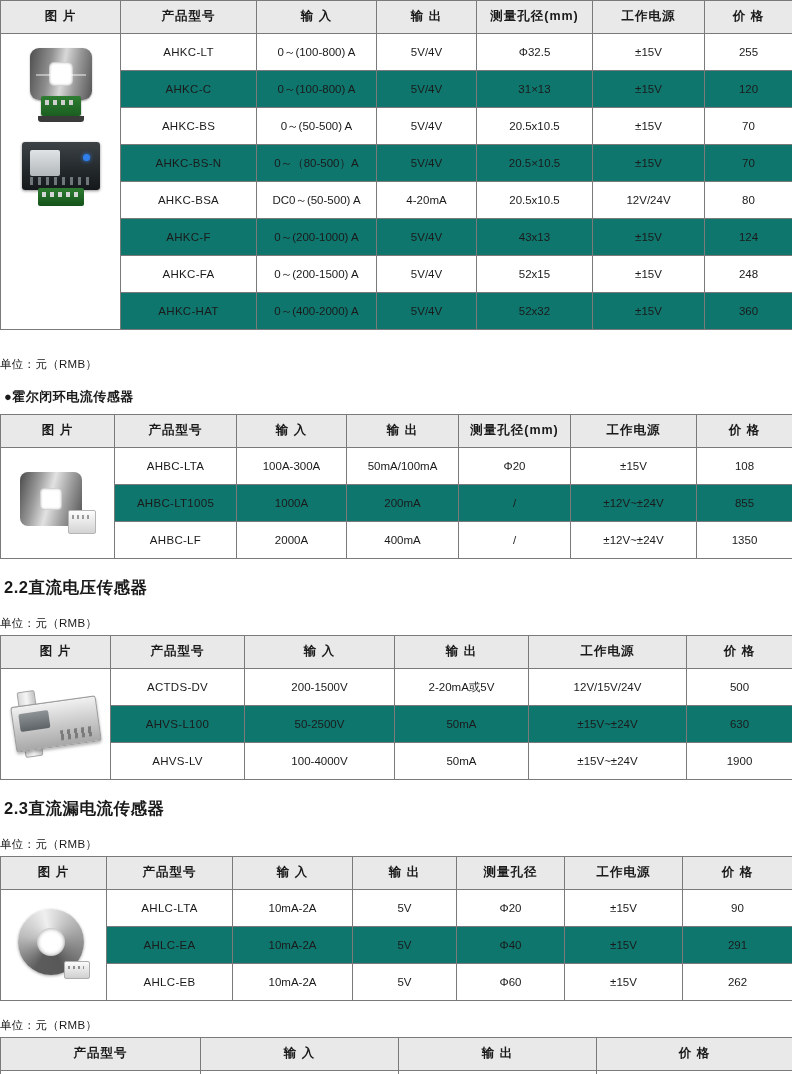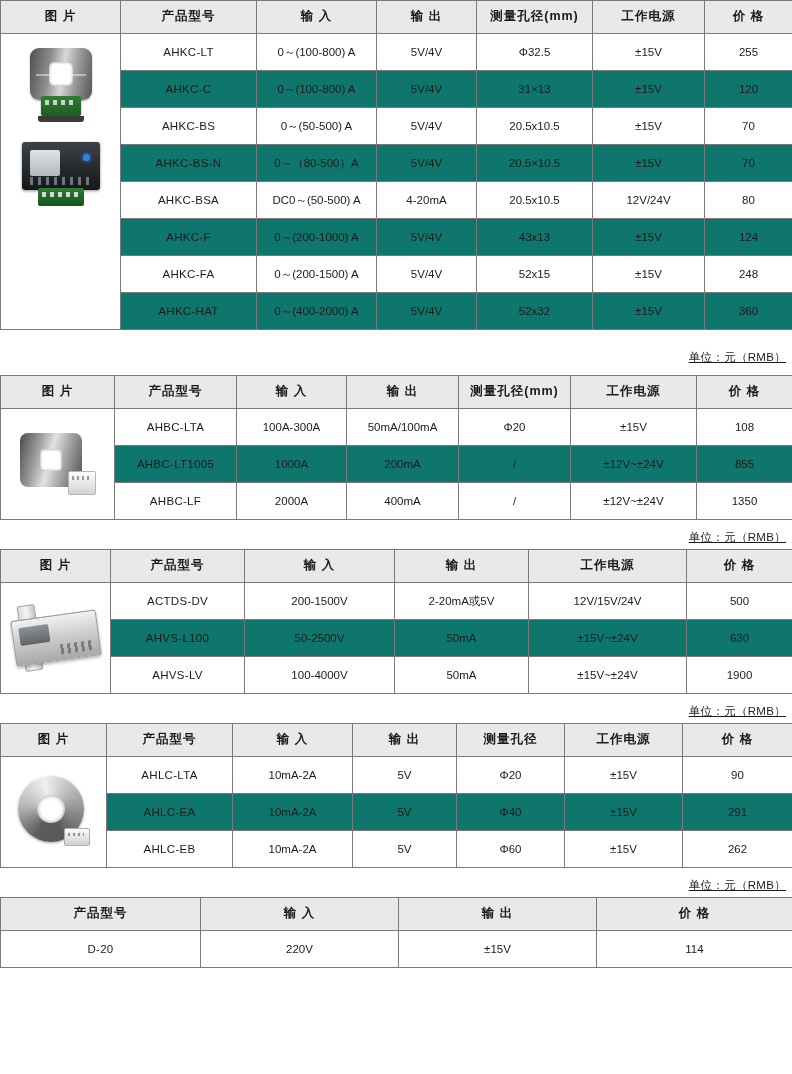--- a/index.html
+++ b/index.html
@@ -62,25 +62,24 @@
     margin: 18px 0 4px 4px;
     letter-spacing: .5px;
   }
   .bullet-head {
     font-size: 13px;
     font-weight: bold;
     margin: 16px 0 2px 4px;
     letter-spacing: .5px;
   }
   .unit {
-    text-align: right;
+    text-align: left;
     font-size: 11.5px;
-    margin: 10px 6px 4px 0;
+    margin: 17px 6px 4px 0;
     letter-spacing: .3px;
-    text-decoration: underline;
   }
   .gap { height: 10px; }
   .gap-s { height: 6px; }
 
   
   .art { position: relative; width: 100%; height: 100%; }
 
   
   .ct-ring {
     position: absolute;
@@ -404,20 +403,21 @@
         <td>5V/4V</td>
         <td>52x32</td>
         <td>±15V</td>
         <td>360</td>
       </tr>
     </tbody>
   </table>
 
   <div class="gap"></div>
   <div class="unit">单位：元（RMB）</div>
+  <div class="bullet-head">●霍尔闭环电流传感器</div>
   <div class="gap-s"></div>
 
   <table class="spec">
     <colgroup>
       <col style="width:114px">
         <col style="width:122px">
         <col style="width:110px">
       <col style="width:112px">
         <col style="width:112px">
         <col style="width:126px">
@@ -463,20 +463,21 @@
         <td class="model">AHBC-LF</td>
         <td>2000A</td>
         <td>400mA</td>
         <td>/</td>
         <td>±12V~±24V</td>
         <td>1350</td>
       </tr>
     </tbody>
   </table>
 
+  <h2 class="sect">2.2直流电压传感器</h2>
   <div class="unit">单位：元（RMB）</div>
 
   <table class="spec">
     <colgroup>
       <col style="width:110px">
         <col style="width:134px">
         <col style="width:150px">
       <col style="width:134px">
         <col style="width:158px">
         <col style="width:106px">
@@ -515,20 +516,21 @@
       <tr>
         <td class="model">AHVS-LV</td>
         <td>100-4000V</td>
         <td>50mA</td>
         <td>±15V~±24V</td>
         <td>1900</td>
       </tr>
     </tbody>
   </table>
 
+  <h2 class="sect">2.3直流漏电流传感器</h2>
   <div class="unit">单位：元（RMB）</div>
 
   <table class="spec">
     <colgroup>
       <col style="width:106px">
         <col style="width:126px">
         <col style="width:120px">
       <col style="width:104px">
         <col style="width:108px">
         <col style="width:118px">

